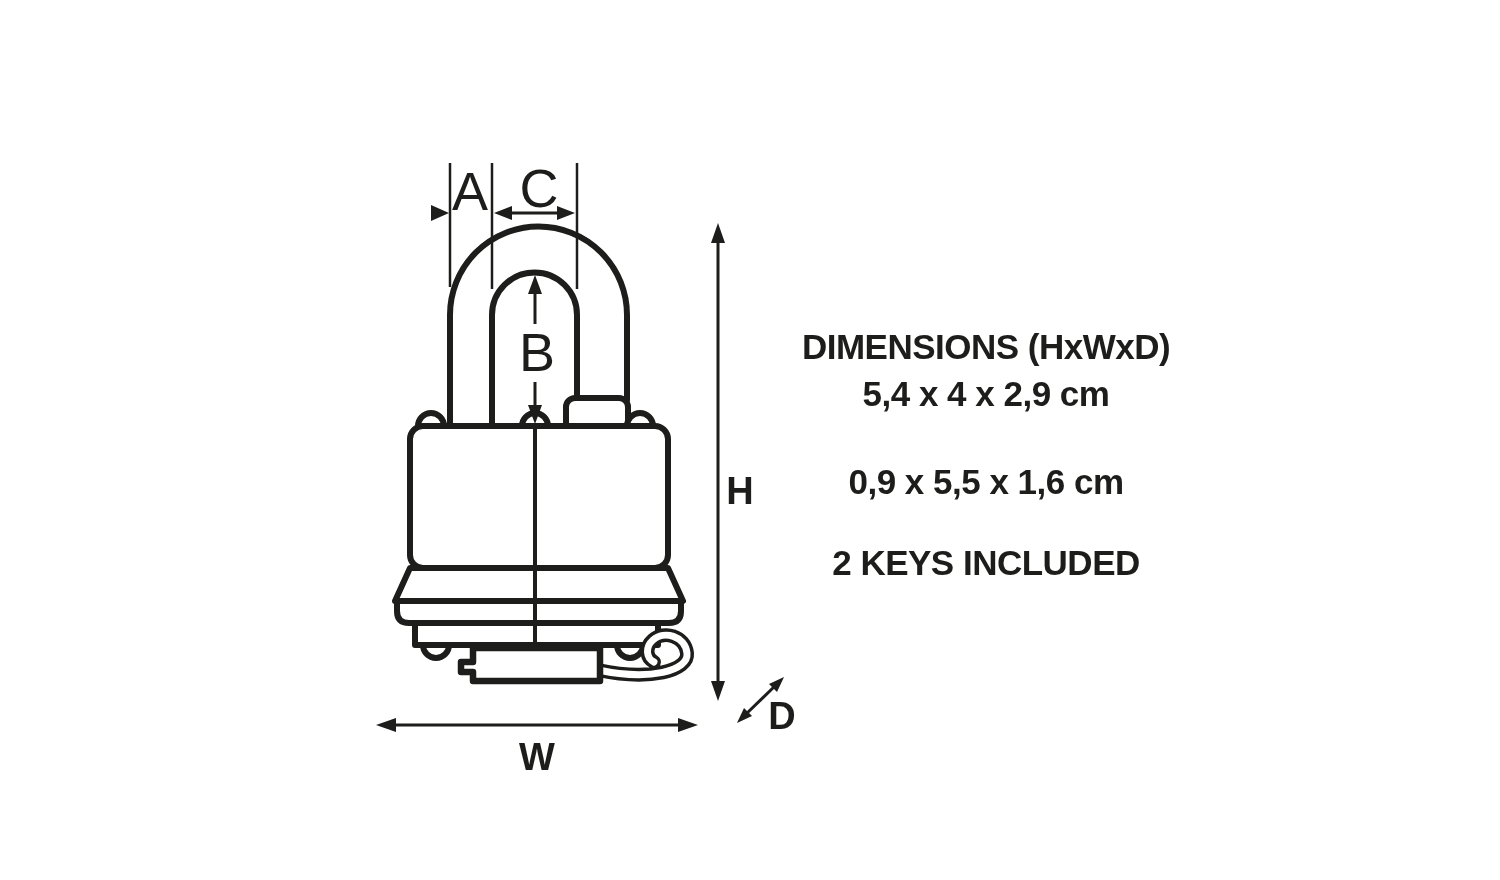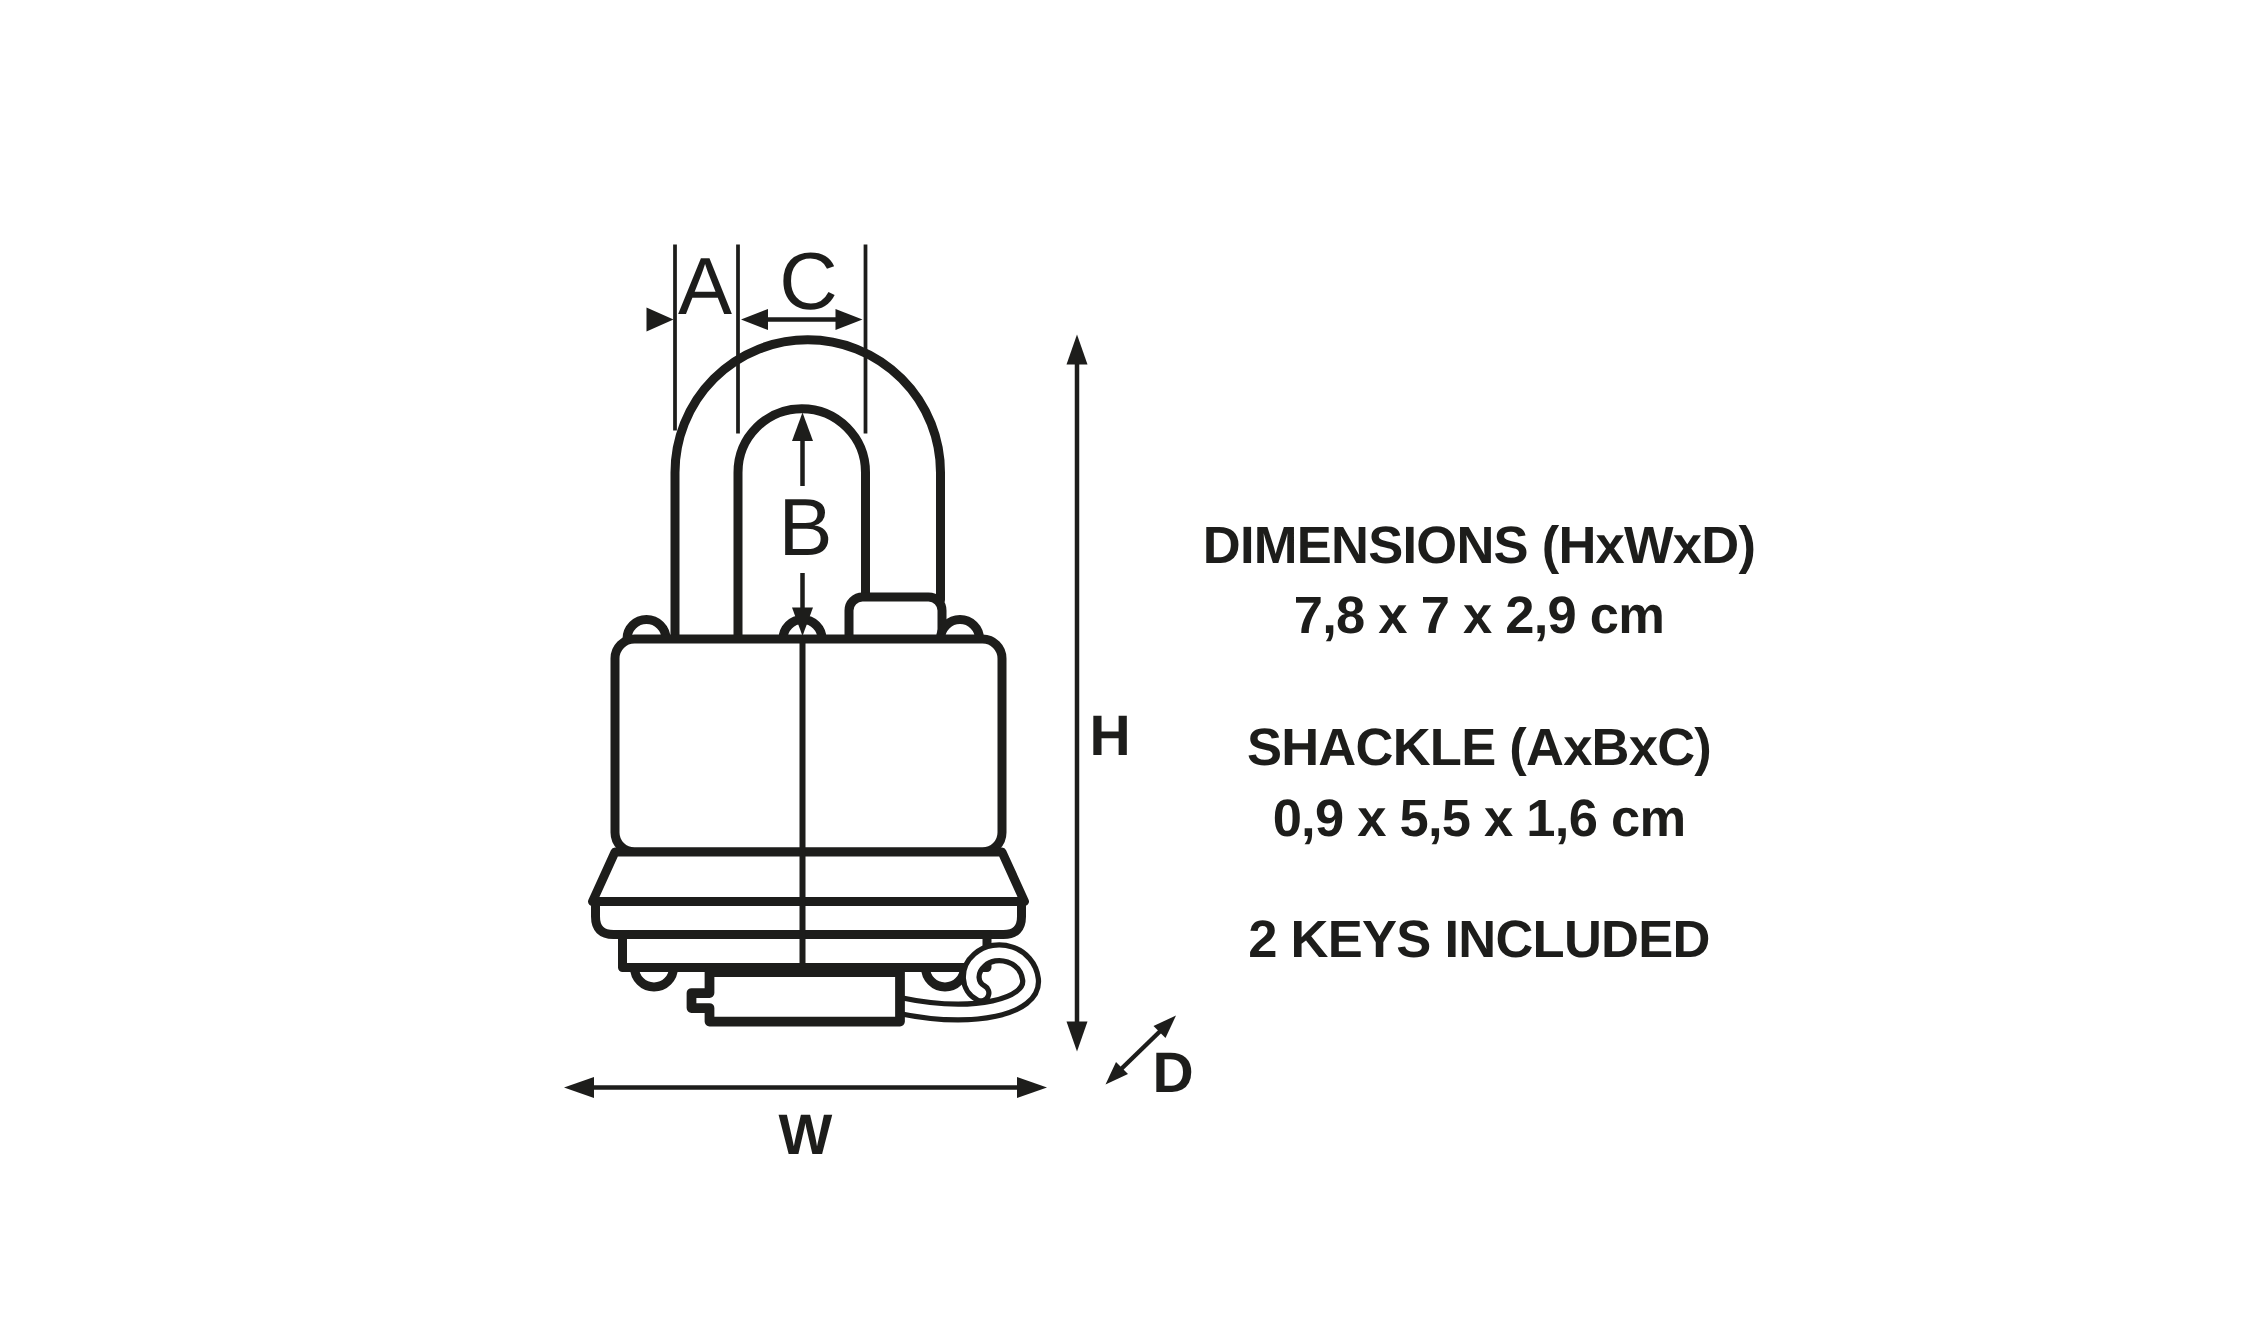--- a/index.html
+++ b/index.html
@@ -21,21 +21,21 @@
   .cord-inner { fill:none; stroke:#fff; stroke-width:7; stroke-linecap:round; }
 
   .dim-label {
     position:absolute; transform:translate(-50%,-50%);
     font-size:54px; font-weight:400; color:var(--line); line-height:1;
     white-space:nowrap;
   }
   .dim-label.bold { font-size:38px; font-weight:700; }
 
   .spec-block {
-    position:absolute; left:760px; top:340px; width:452px;
+    position:absolute; left:760px; top:323px; width:452px;
     text-align:center; color:var(--line);
     font-size:35px; font-weight:700; line-height:47px;
     letter-spacing:-0.5px; white-space:nowrap;
   }
   .spec-block p { margin:0; }
   .spec-gap-1 { height:41px; }
   .spec-gap-2 { height:34px; }
 </style>
 </head>
 <body>
@@ -106,21 +106,20 @@
 
   <div class="dim-label" style="left:470px; top:191px;">A</div>
   <div class="dim-label" style="left:539px; top:188px;">C</div>
   <div class="dim-label" style="left:537px; top:352px;">B</div>
   <div class="dim-label bold" style="left:740px; top:491px;">H</div>
   <div class="dim-label bold" style="left:537px; top:757px;">W</div>
   <div class="dim-label bold" style="left:782px; top:716px;">D</div>
 
   <div class="spec-block">
     <p>DIMENSIONS (HxWxD)</p>
-    <p>7,8 x 7 x 2,9 cm</p>
+    <p>5,4 x 4 x 2,9 cm</p>
     <div class="spec-gap-1"></div>
-    <p>SHACKLE (AxBxC)</p>
     <p>0,9 x 5,5 x 1,6 cm</p>
     <div class="spec-gap-2"></div>
     <p>2 KEYS INCLUDED</p>
   </div>
 
 </div>
 
 </body></html>

